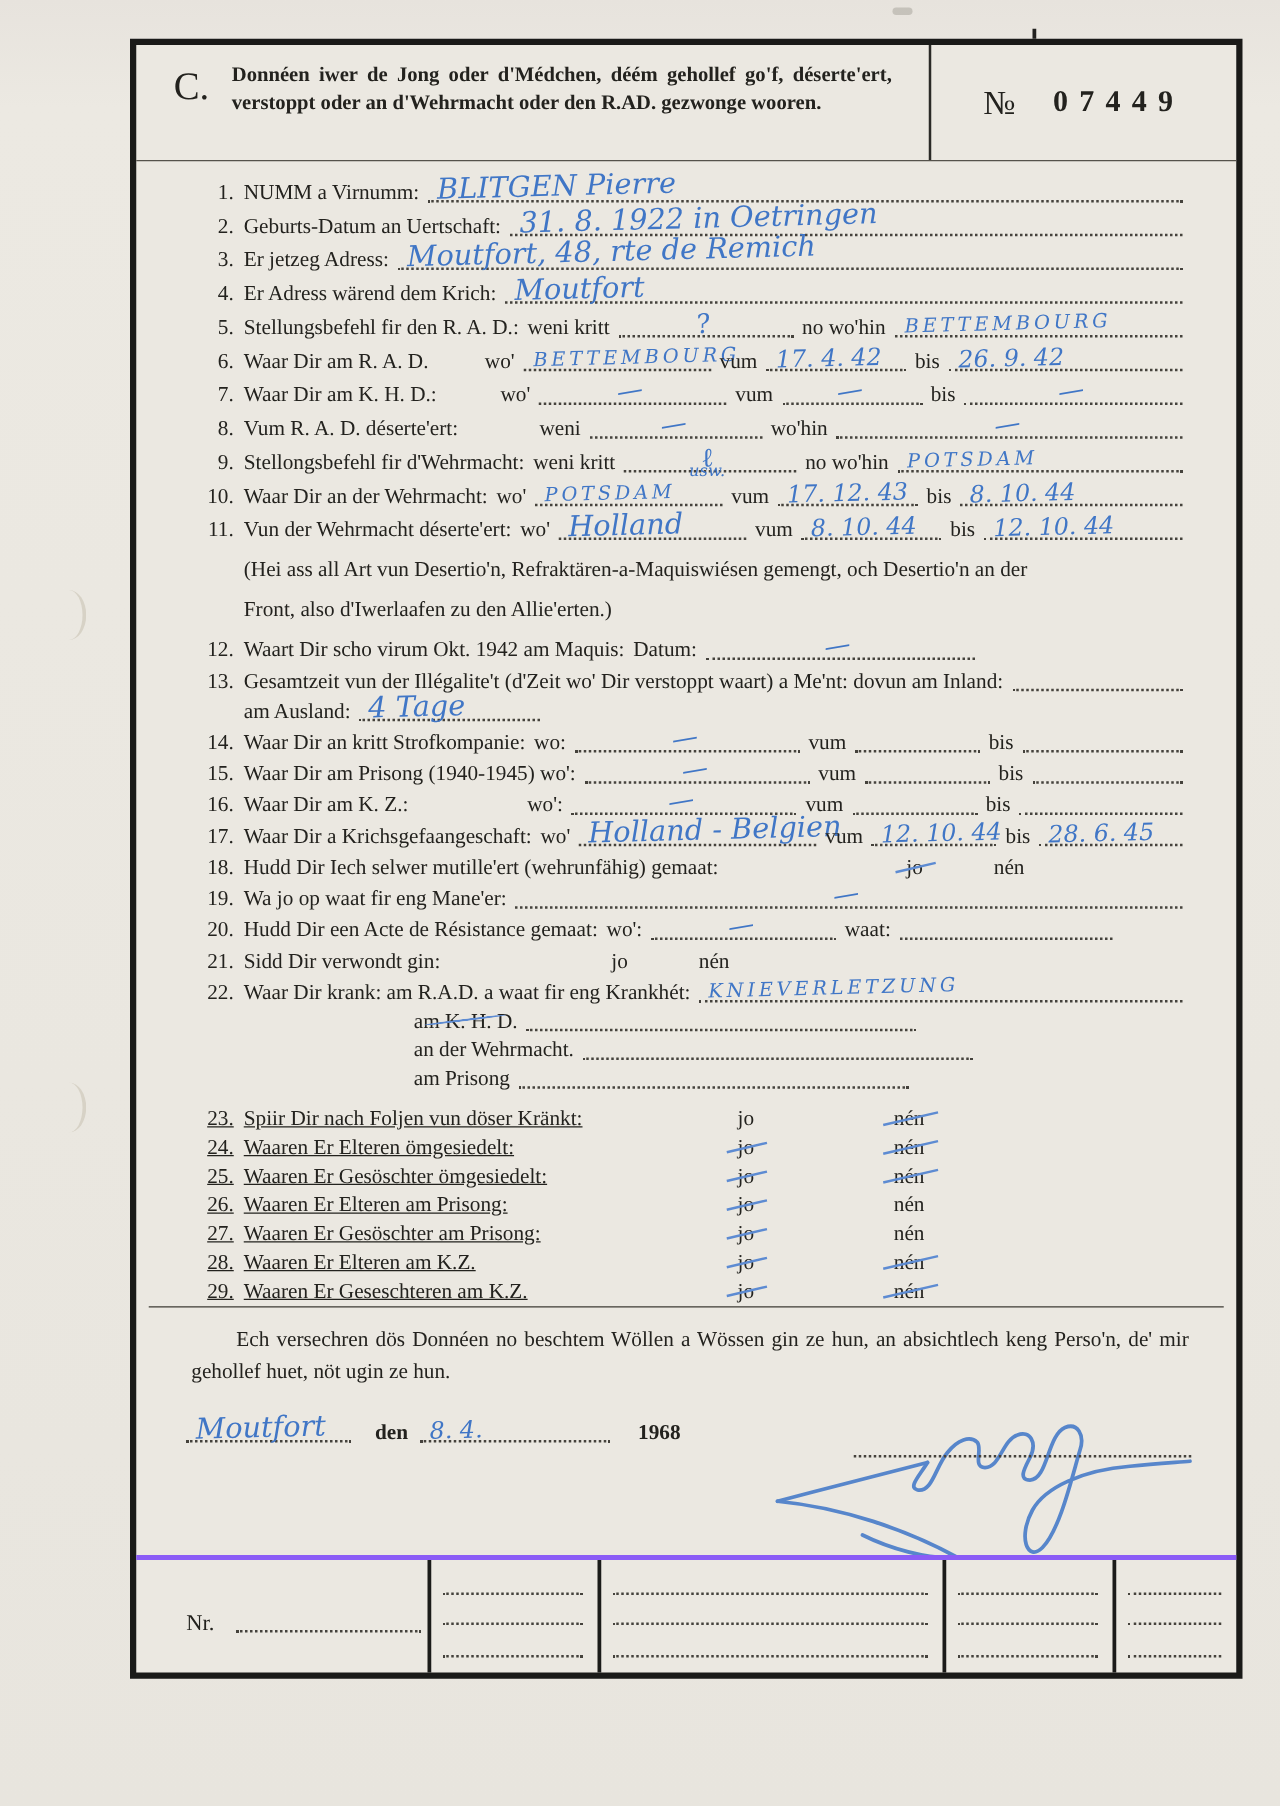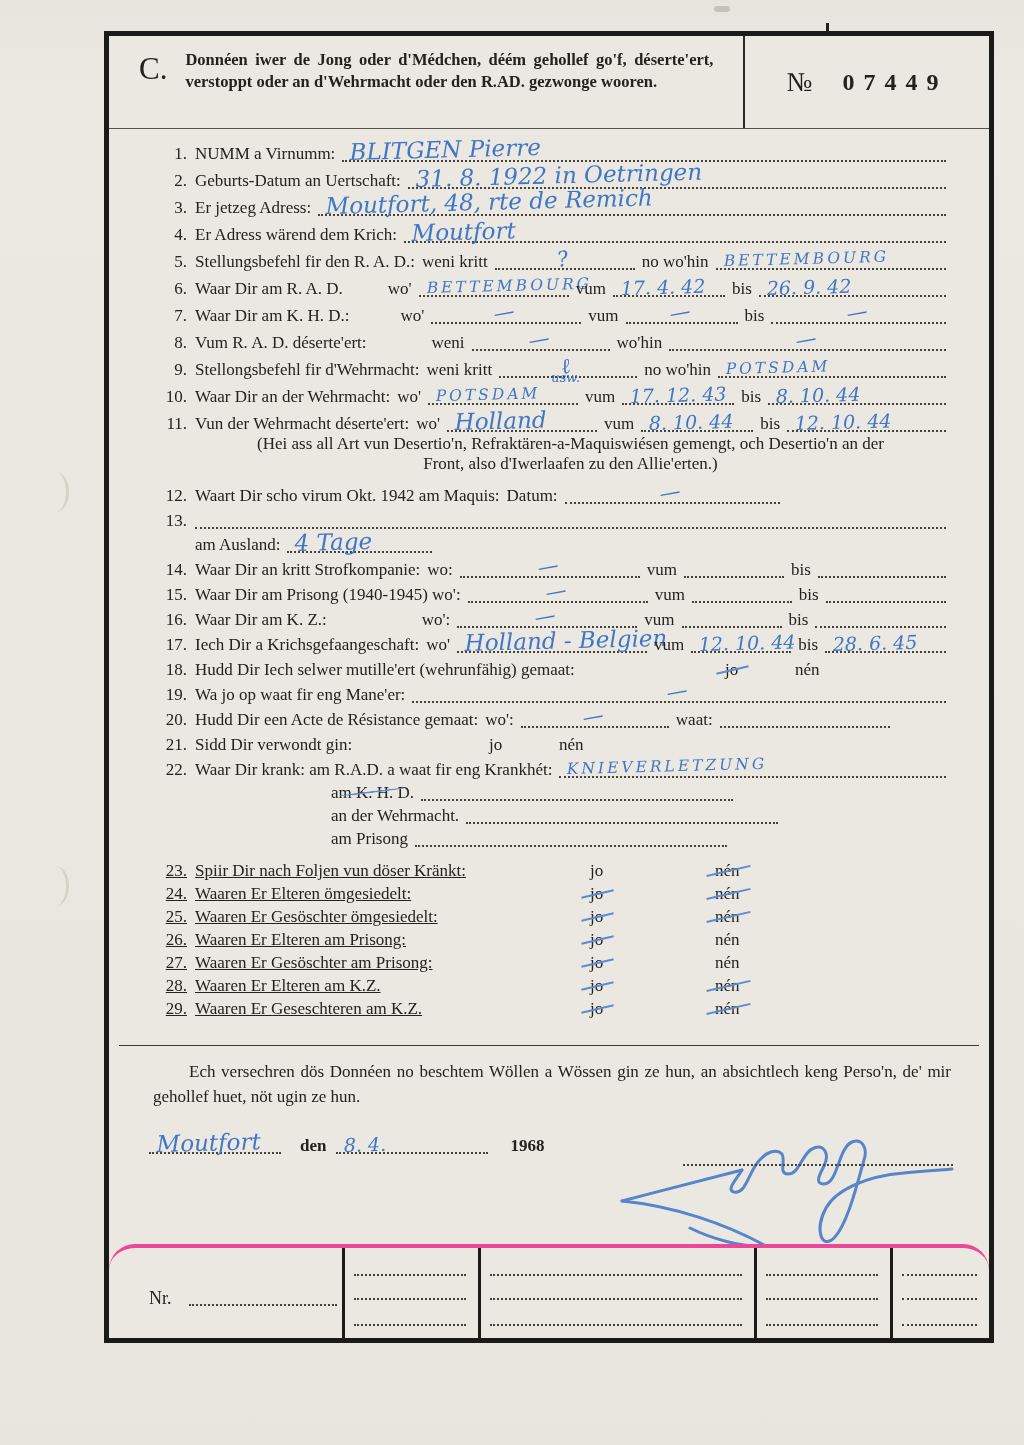--- a/index.html
+++ b/index.html
@@ -17,21 +17,21 @@
   .header-left{flex:1;display:flex;padding:13px 10px 6px 30px;}
   .letter{font-size:31px;line-height:1;margin-right:18px;margin-top:4px;}
   .title{font-weight:bold;font-size:16.5px;line-height:1.33;max-width:528px;text-align:justify;}
   .header-right{width:244px;border-left:2px solid #2b2a27;display:flex;align-items:center;justify-content:center;}
   .no-label{font-size:27px;margin-right:30px;}
   .no-value{font-size:24px;letter-spacing:9px;font-weight:bold;}
   
   .form{padding:8px 36px 0 44px;}
   .line{display:flex;align-items:flex-end;min-height:20px;margin-top:5px;position:relative;}
   .line.g{margin-top:7px;}
-  .line.note{margin-top:0;min-height:20px;padding-left:42px;justify-content:center;}
+  .line.note{margin-top:12px;min-height:20px;padding-left:42px;}
   .line.cont{margin-top:4px;padding-left:42px;}
   .line.sub22{margin-top:3px;padding-left:178px;}
   .line.jn{margin-top:3px;text-decoration:underline;}
   .line.gap{margin-top:12px !important;}
   .num{width:34px;flex:none;text-align:right;padding-right:8px;font-size:17px;}
   .pt{white-space:pre;font-size:17px;padding-right:7px;position:relative;}
   .spc{flex:none;}
   .field{position:relative;border-bottom:2px dotted #45423c;height:16px;flex:none;margin-bottom:2px;}
   .field.grow{flex:1;}
   .field{margin-right:7px;}
@@ -53,21 +53,21 @@
   .pt.lbl-struck::after{content:"";position:absolute;left:8px;width:66px;top:42%;border-top:2.4px solid #5d8bd2;transform:rotate(-7deg);border-radius:50%;}
   
   .decl-rule{position:absolute;left:10px;right:10px;top:1009px;border-top:1.5px solid #3e3b35;}
   .declaration{position:absolute;left:44px;right:38px;top:1024px;margin:0;font-size:17px;line-height:1.45;text-align:justify;text-indent:36px;}
   .dateline{position:absolute;left:40px;top:1086px;display:flex;align-items:flex-end;height:34px;}
   .pf{width:132px;}
   .df{width:152px;margin-left:10px;margin-right:10px;}
   .dateline .pt{padding:0;margin-left:12px;font-weight:bold;}
   .sig-line{position:absolute;left:574px;top:1128px;width:270px;border-top:2px dotted #45423c;}
   .sig{position:absolute;left:505px;top:1068px;}
-  .btable{position:absolute;left:0;right:0;bottom:0;height:90px;border-top:4px solid #ec4899;border-radius:26px;}
+  .btable{position:absolute;left:0;right:0;bottom:0;height:90px;border-top:4px solid #8b5cf6;}
   .bv{position:absolute;top:0;bottom:0;width:3px;background:#1b1b19;}
   .bd{position:absolute;border-top:2px dotted #45423c;height:0;}
   .nr{position:absolute;left:40px;top:40px;font-size:18px;}
   .nr-dots{position:absolute;left:80px;top:56px;width:148px;border-top:2px dotted #45423c;}
   
   .punch{position:absolute;width:20px;height:40px;border-right:3.5px solid #d7d2c6;border-radius:0 60% 60% 0 / 0 50% 50% 0;}
   .p1{left:46px;top:472px;}
   .p2{left:46px;top:866px;}
   .tick{position:absolute;left:826px;top:23px;width:3px;height:23px;background:#22211f;}
   .smudge{position:absolute;left:714px;top:6px;width:16px;height:6px;background:#bdb9b1;border-radius:3px;opacity:.8;}
@@ -234,20 +234,21 @@
       <div class="line gap">
         <span class="num">12.</span>
         <span class="pt">Waart Dir scho virum Okt. 1942 am Maquis:</span>
         <span class="pt">Datum:</span>
         <span class="field ctr" style="width: 215px;">
           <span class="hw">—</span>
         </span>
       </div>
       <div class="line ">
         <span class="num">13.</span>
+        <span class="pt">Gesamtzeit vun der Illégalite't (d'Zeit wo' Dir verstoppt waart) a Me'nt: dovun am Inland:</span>
         <span class="field grow"></span>
       </div>
       <div class="line cont">
         <span class="pt">am Ausland:</span>
         <span class="field" style="width: 145px;">
           <span class="hw big">4 Tage</span>
         </span>
       </div>
       <div class="line ">
         <span class="num">14.</span>
@@ -280,21 +281,21 @@
         <span class="field ctr" style="width: 180px;">
           <span class="hw">—</span>
         </span>
         <span class="pt">vum</span>
         <span class="field" style="width: 100px;"></span>
         <span class="pt">bis</span>
         <span class="field grow"></span>
       </div>
       <div class="line ">
         <span class="num">17.</span>
-        <span class="pt">Iech Dir a Krichsgefaangeschaft:</span>
+        <span class="pt">Waar Dir a Krichsgefaangeschaft:</span>
         <span class="pt">wo'</span>
         <span class="field" style="width: 190px;">
           <span class="hw big">Holland - Belgien</span>
         </span>
         <span class="pt">vum</span>
         <span class="field" style="width: 100px;">
           <span class="hw">12. 10. 44</span>
         </span>
         <span class="pt">bis</span>
         <span class="field grow">

